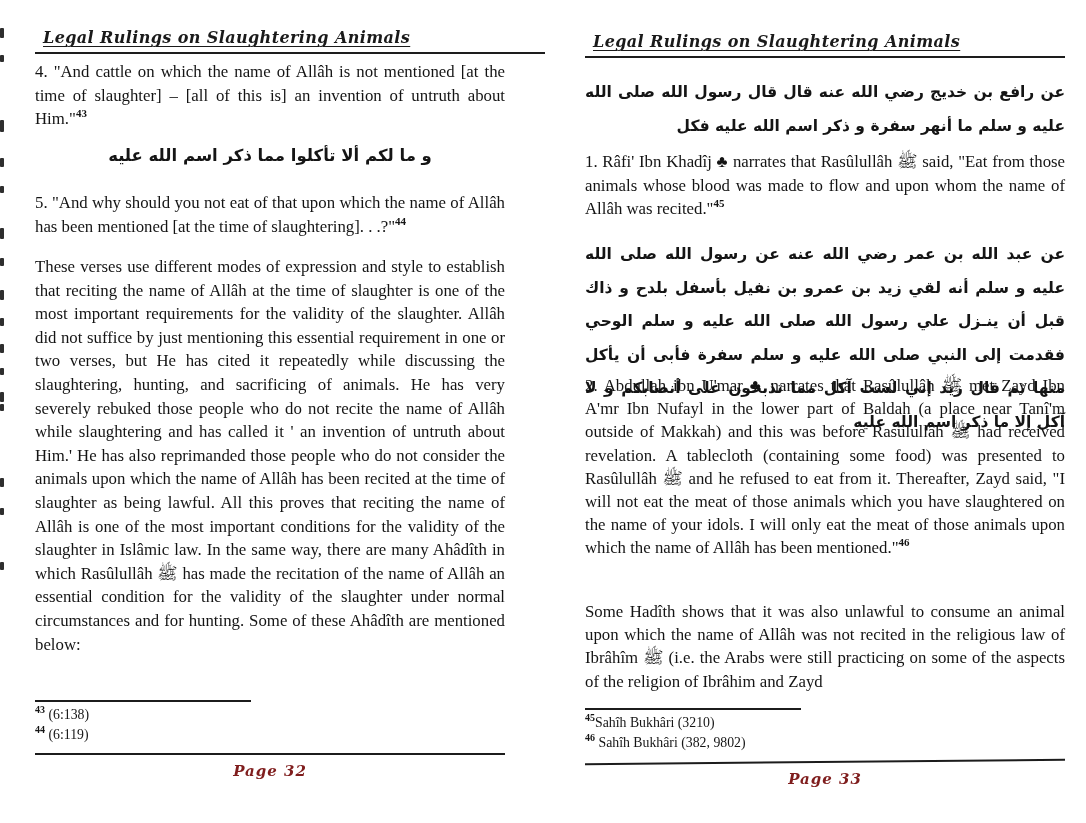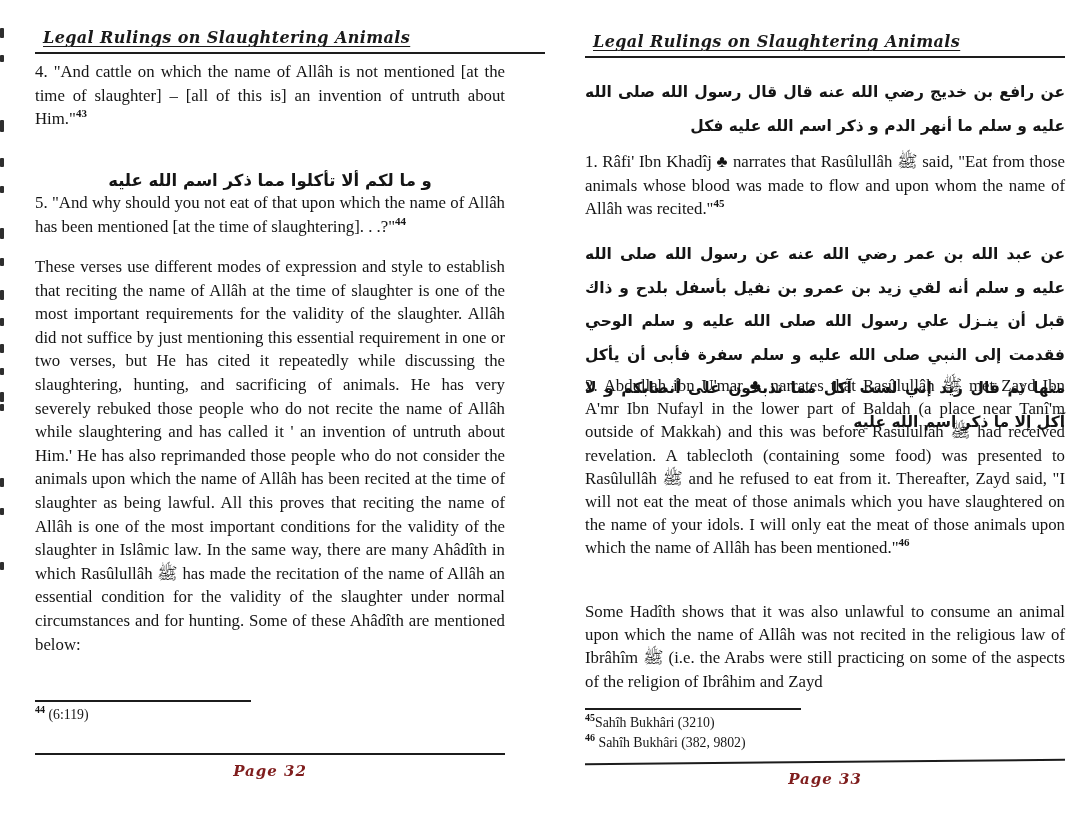--- a/index.html
+++ b/index.html
@@ -28,21 +28,21 @@
     position:absolute;left:0;right:0;margin:0;
     font-size:16.8px;line-height:23.6px;text-align:justify;color:#141414;
   }
   sup.ref{font-size:11px;font-weight:700;vertical-align:super;line-height:0;}
 
   .arabic{
     position:absolute;left:0;right:0;direction:rtl;unicode-bidi:embed;
     font-family:"DejaVu Sans", sans-serif;font-weight:700;
     font-size:15.5px;color:#151515;
   }
-  .arabic.center{text-align:center;font-size:16.5px;margin-top:25px;}
+  .arabic.center{text-align:center;font-size:16.5px;}
   .arabic.block{text-align:justify;line-height:33.5px;}
 
   .fn-rule{position:absolute;left:0;width:216px;border-top:2px solid #1c1c1c;}
   .footnotes{position:absolute;left:0;right:0;font-size:13.8px;line-height:19.5px;color:#141414;}
   .footnotes sup.ref{font-size:10px;}
 
   .footer-rule{position:absolute;left:0;right:0;border-top:2.5px solid #1c1c1c;}
   .page.right .footer-rule{transform:rotate(-0.55deg);}
   .page-label{
     position:absolute;left:0;right:0;text-align:center;
@@ -84,34 +84,35 @@
 
     <div class="arabic center" style="top:146px">و ما لكم ألا تأكلوا مما ذكر اسم الله عليه</div>
 
     <p class="para" style="top:191px"><span>5. "And why should you not eat of that upon which the name of Allâh has been mentioned [at the time of slaughtering]. . .?"</span><sup class="ref">44</sup></p>
 
     <p class="para" style="top:255px">These verses use different modes of expression and style to establish that reciting the name of Allâh at the time of slaughter is one of the most important requirements for the validity of the slaughter. Allâh did not suffice by just mentioning this essential requirement in one or two verses, but He has cited it repeatedly while discussing the slaughtering, hunting, and sacrificing of animals. He has very severely rebuked those people who do not recite the name of Allâh while slaughtering and has called it ' an invention of untruth about Him.' He has also reprimanded those people who do not consider the animals upon which the name of Allâh has been recited at the time of slaughter as being lawful. All this proves that reciting the name of Allâh is one of the most important conditions for the validity of the slaughter in Islâmic law. In the same way, there are many Ahâdîth in which Rasûlullâh ﷺ has made the recitation of the name of Allâh an essential condition for the validity of the slaughter under normal circumstances and for hunting. Some of these Ahâdîth are mentioned below:</p>
 
     <div class="fn-rule" style="top:700px"></div>
 
     <div class="footnotes" style="top:705px">
+      <div><sup class="ref">43</sup> <span>(6:138)</span></div>
       <div><sup class="ref">44</sup> <span>(6:119)</span></div>
     </div>
 
     <div class="footer-rule" style="top:753px"></div>
     <div class="page-label" style="top:762px">Page 32</div>
   </section>
 
   <section class="page right">
 
     <header class="page-header">
       <span class="script">Legal Rulings on Slaughtering Animals</span>
     </header>
 
-    <div class="arabic block" style="top:76px">عن رافع بن خديج رضي الله عنه قال قال رسول الله صلى الله عليه و سلم ما أنهر الدم و ذكر اسم الله عليه فكل</div>
+    <div class="arabic block" style="top:76px">عن رافع بن خديج رضي الله عنه قال قال رسول الله صلى الله عليه و سلم ما أنهر سفرة و ذكر اسم الله عليه فكل</div>
 
     <p class="para" style="top:150px"><span>1. Râfi' Ibn Khadîj ♣ narrates that Rasûlullâh ﷺ said, "Eat from those animals whose blood was made to flow and upon whom the name of Allâh was recited."</span><sup class="ref">45</sup></p>
 
     <div class="arabic block" style="top:238px">عن عبد الله بن عمر رضي الله عنه عن رسول الله صلى الله عليه و سلم أنه لقي زيد بن عمرو بن نفيل بأسفل بلدح و ذاك قبل أن ينـزل علي رسول الله صلى الله عليه و سلم الوحي فقدمت إلى النبي صلى الله عليه و سلم سفرة فأبى أن يأكل منها ثم قال زيد إني لست آكل مما تذبحون على أنصابكم و لا آكل إلا ما ذكر اسم الله عليه</div>
 
     <p class="para" style="top:374px;line-height:23.2px"><span>2. Abdullah ibn U'mar ♣ narrates that Rasûlullâh ﷺ met Zayd Ibn A'mr Ibn Nufayl in the lower part of Baldah (a place near Tanî'm outside of Makkah) and this was before Rasûlullâh ﷺ had received revelation. A tablecloth (containing some food) was presented to Rasûlullâh ﷺ and he refused to eat from it. Thereafter, Zayd said, "I will not eat the meat of those animals which you have slaughtered on the name of your idols. I will only eat the meat of those animals upon which the name of Allâh has been mentioned."</span><sup class="ref">46</sup></p>
 
     <p class="para" style="top:600px;line-height:23.2px">Some Hadîth shows that it was also unlawful to consume an animal upon which the name of Allâh was not recited in the religious law of Ibrâhîm ﷺ (i.e. the Arabs were still practicing on some of the aspects of the religion of Ibrâhim and Zayd</p>
 
     <div class="fn-rule" style="top:708px"></div>

